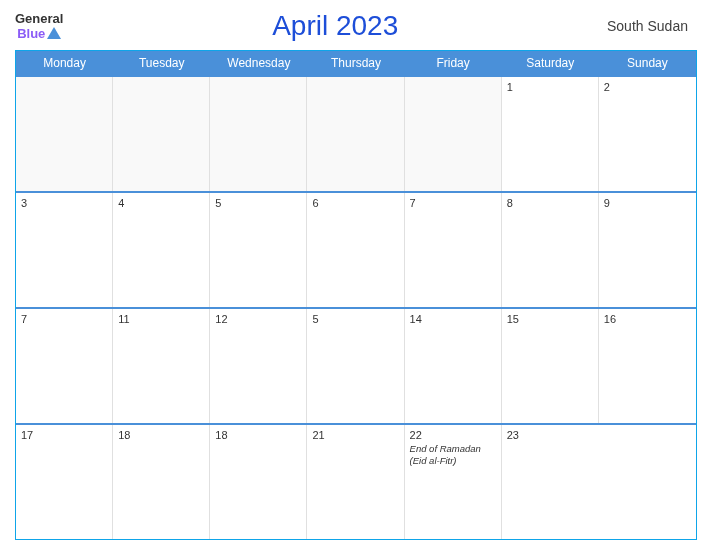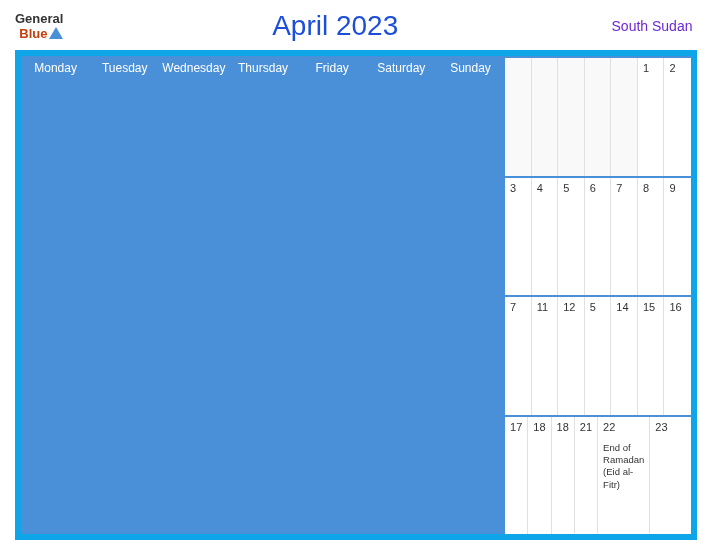--- a/index.html
+++ b/index.html
@@ -35,21 +35,21 @@
 
     .logo-text-general {
       font-size: 13px;
       font-weight: bold;
       color: #333;
     }
 
     .logo-text-blue {
       font-size: 13px;
       font-weight: bold;
-      color: #c2410c;
+      color: #8b5cf6;
     }
 
     .logo-triangle {
       width: 0;
       height: 0;
       border-left: 7px solid transparent;
       border-right: 7px solid transparent;
       border-bottom: 12px solid #4A90D9;
       margin-left: 2px;
       margin-bottom: 2px;
@@ -58,31 +58,31 @@
     .calendar-title {
       font-size: 28px;
       color: #1d4ed8;
       font-weight: normal;
       flex: 1;
       text-align: center;
     }
 
     .country-name {
       font-size: 14px;
-      color: #6d28d9;
+      color: #404040;
       min-width: 90px;
-      text-align: center;
+      text-align: left;
     }
 
     
     .calendar {
       flex: 1;
       display: flex;
-      flex-direction: row;
-      border: 6px solid #0ea5e9;
+      flex-direction: column;
+      border: 1px solid #0ea5e9;
     }
 
     .day-headers {
       display: grid;
       grid-template-columns: repeat(7, 1fr);
       background: #4A90D9;
     }
 
     .day-header {
       color: #fff;
@@ -126,31 +126,32 @@
       font-size: 11px;
       color: #333;
       display: block;
       margin-bottom: 2px;
     }
 
     .event-text {
       font-size: 9.5px;
       color: #333;
       line-height: 1.3;
-      margin-top: 9px;
+      margin-top: 2px;
+      font-style: italic;
     }
   </style>
 </head>
 <body>
 
 <div class="page">
 
   <div class="header">
     <div class="logo">
-      <div style="display:flex; flex-direction:column; align-items:flex-end;">
+      <div style="display:flex; flex-direction:column; align-items:center;">
         <span class="logo-text-general">General</span>
         <div style="display:flex; align-items:center;">
           <span class="logo-text-blue">Blue</span>
           <div class="logo-triangle"></div>
         </div>
       </div>
     </div>
     <h1 class="calendar-title">April 2023</h1>
     <span class="country-name">South Sudan</span>
   </div>

